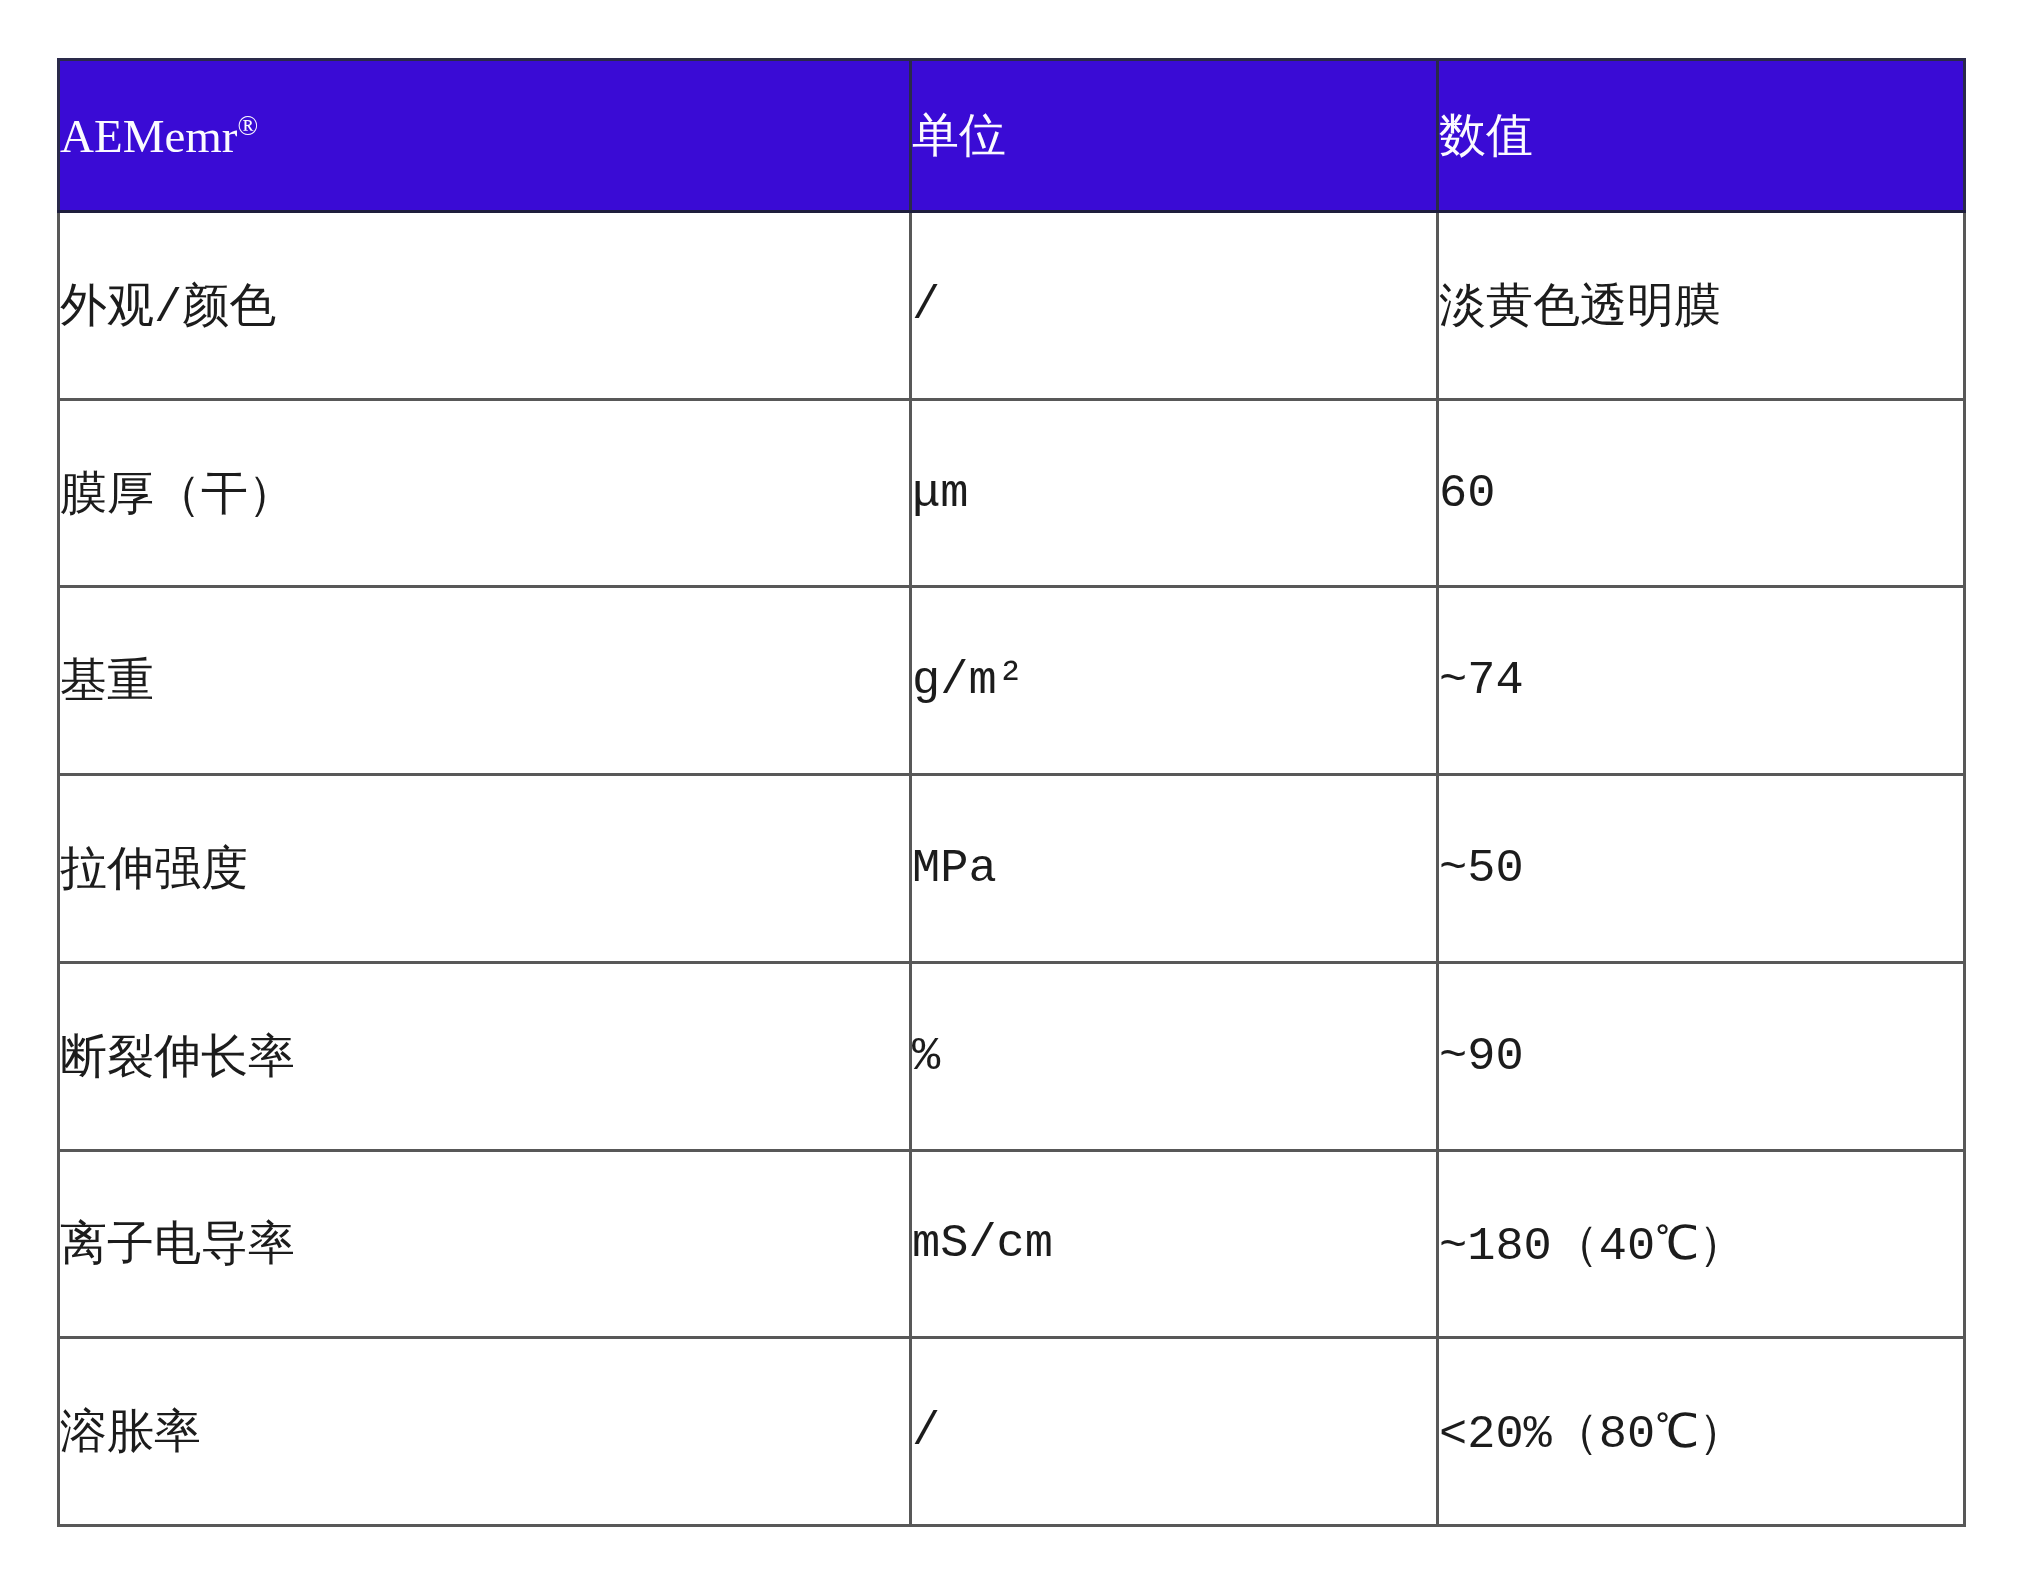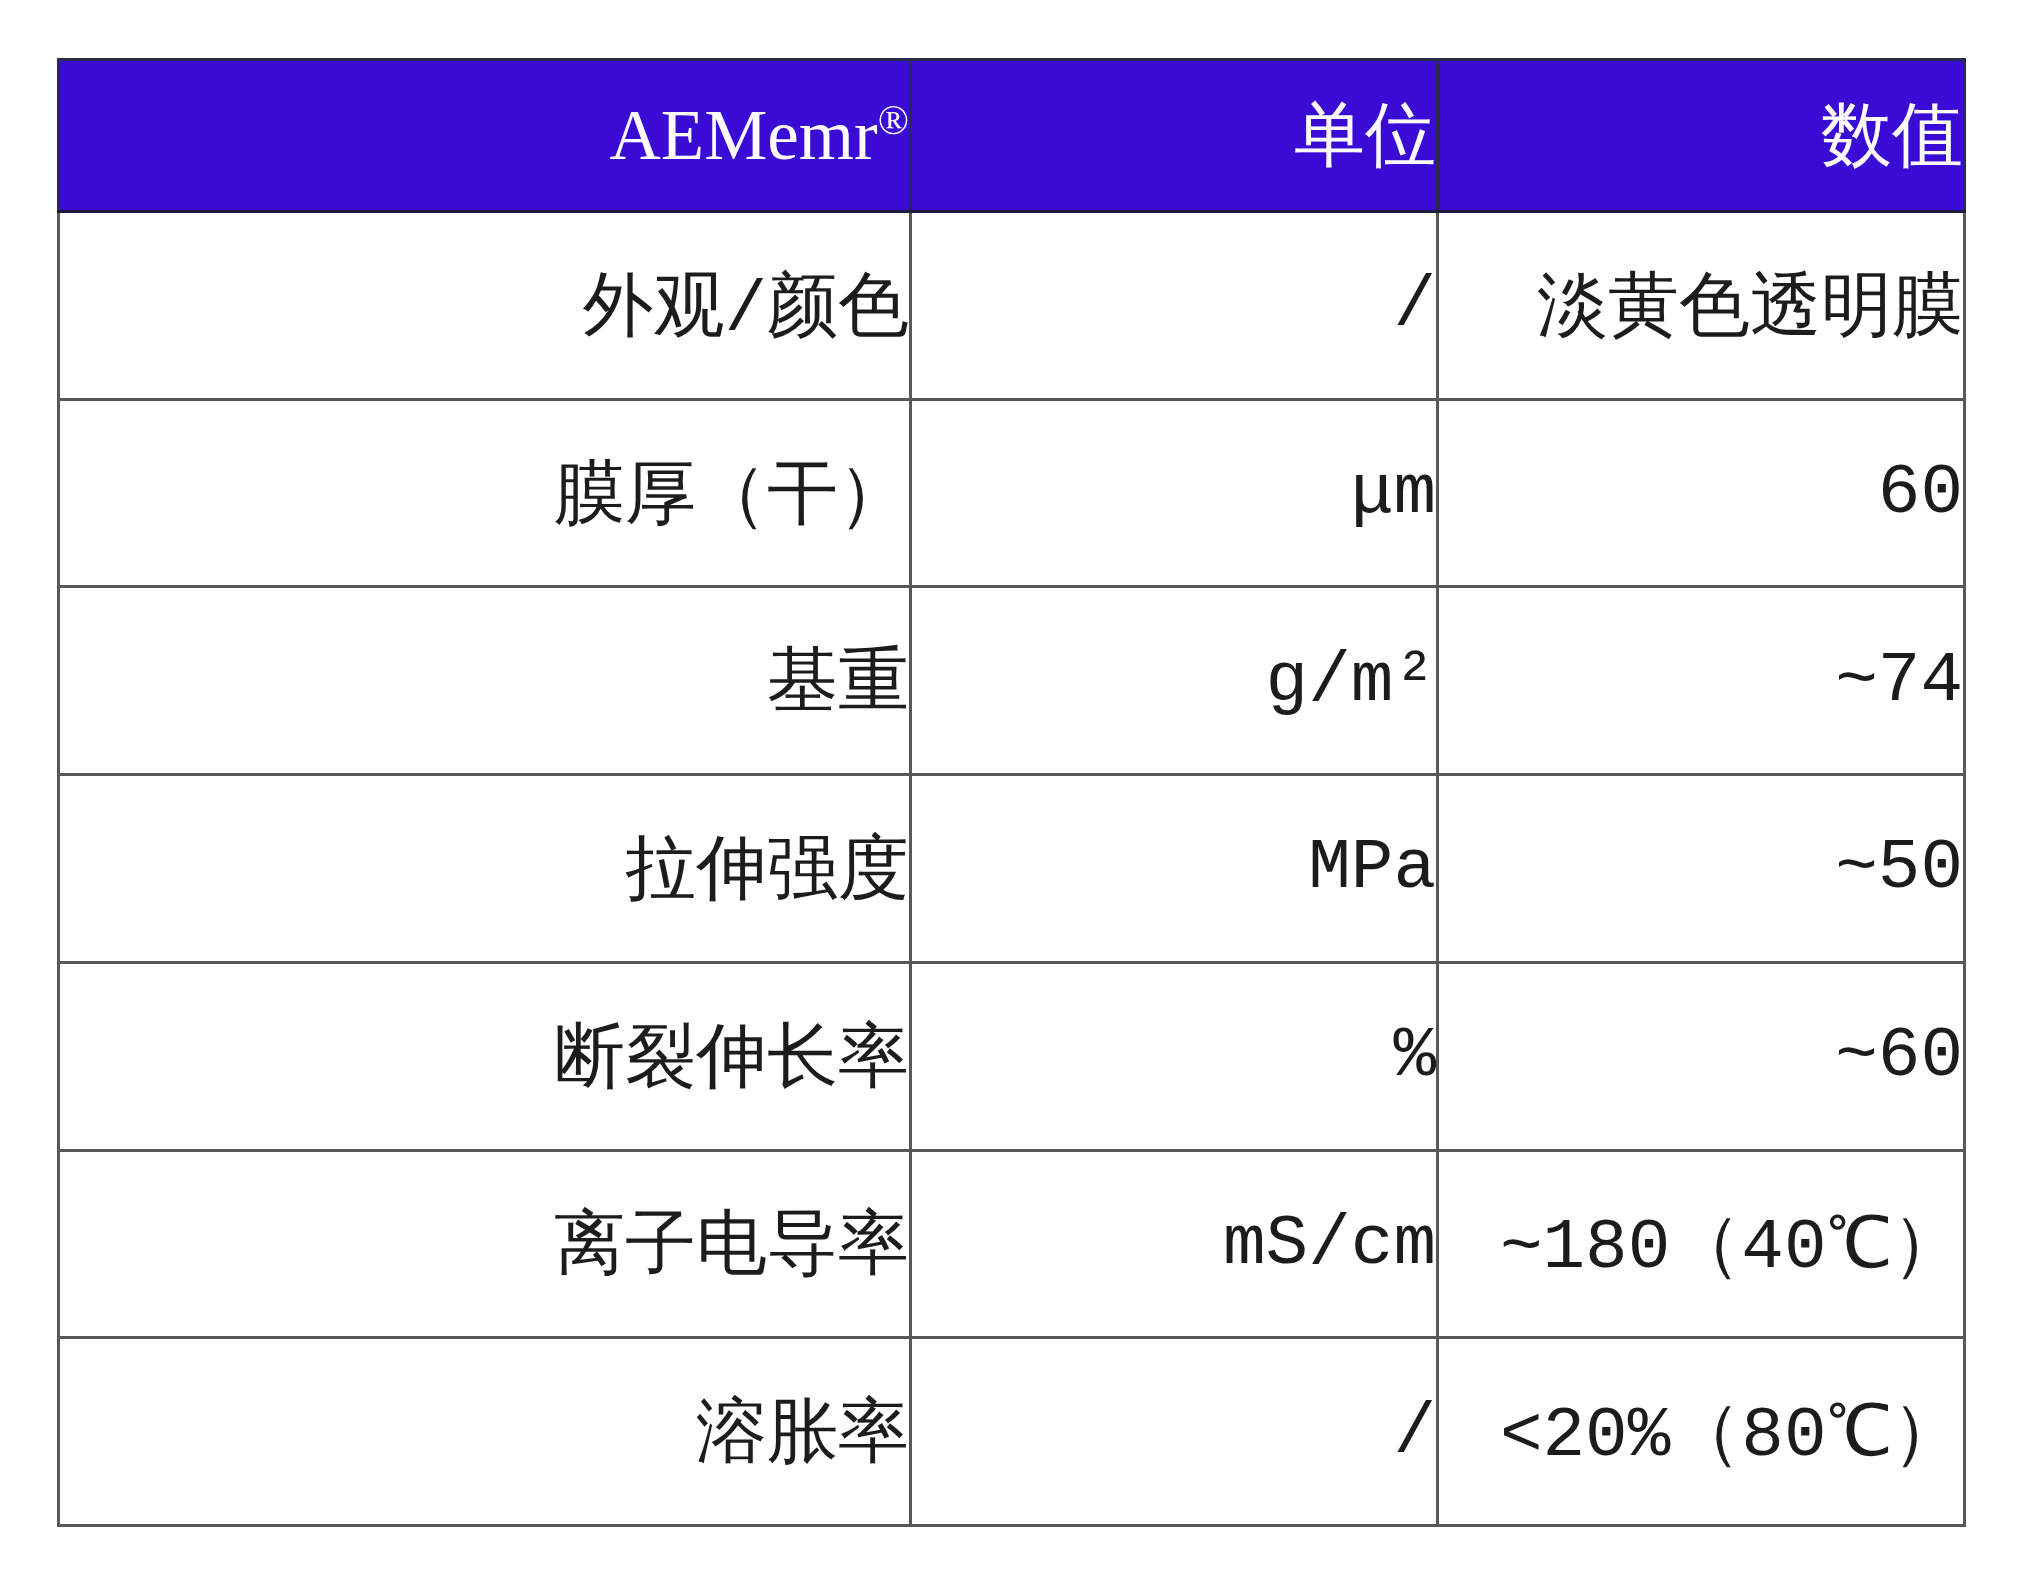--- a/index.html
+++ b/index.html
@@ -24,23 +24,23 @@
   table.spec-table {
     border-collapse: collapse;
     table-layout: fixed;
     width: 1906px;
     height: 1469px;
     background: #ffffff;
   }
   table.spec-table th,
   table.spec-table td {
     border: 3px solid var(--border);
-    text-align: right;
+    text-align: left;
     vertical-align: middle;
-    font-size: 71px;
+    font-size: 47px;
     color: var(--body-text);
     font-weight: normal;
     padding: 0;
     overflow: hidden;
   }
   table.spec-table thead th {
     background: var(--header-bg);
     color: var(--header-text);
     height: 149px;
     border-color: #2a2a4a;
@@ -95,21 +95,21 @@
         <td>~74</td>
       </tr>
       <tr>
         <td>拉伸强度</td>
         <td>MPa</td>
         <td>~50</td>
       </tr>
       <tr>
         <td>断裂伸长率</td>
         <td>%</td>
-        <td>~60</td>
+        <td>~90</td>
       </tr>
       <tr>
         <td>离子电导率</td>
         <td>mS/cm</td>
         <td>~180（40℃）</td>
       </tr>
       <tr>
         <td>溶胀率</td>
         <td>/</td>
         <td>&lt;20%（80℃）</td>

